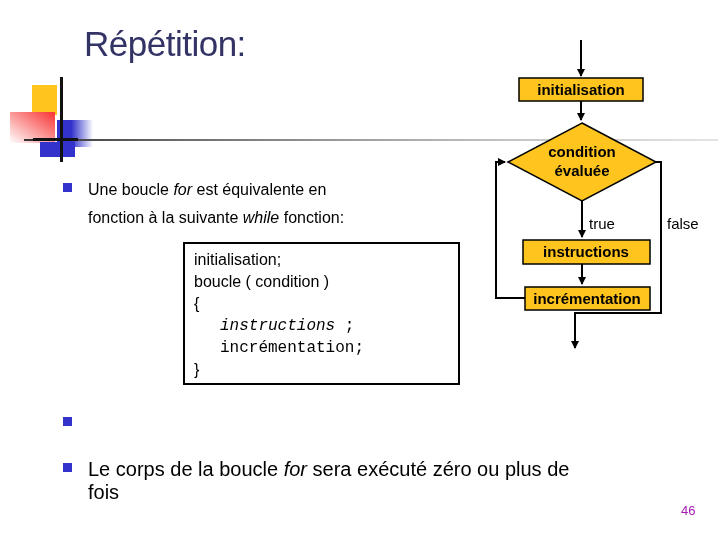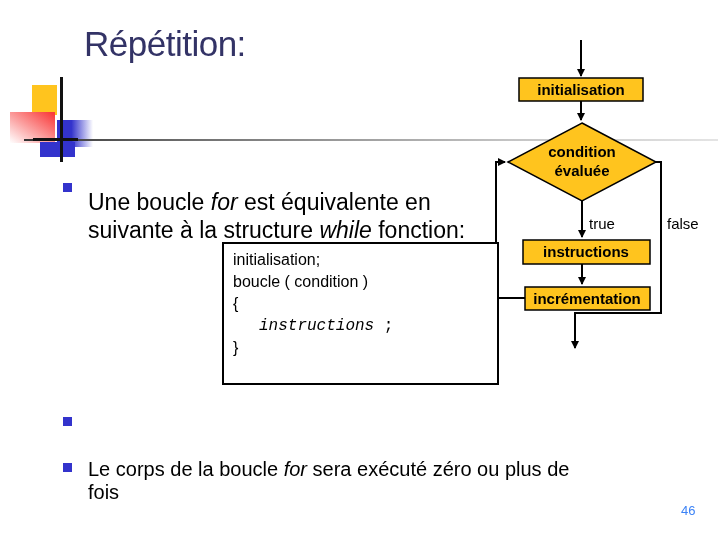--- a/index.html
+++ b/index.html
@@ -24,43 +24,43 @@
     background:linear-gradient(to right,var(--markerColor,#3333cc) 40%,#ffffff 100%);}
   .deco-blue-small{position:absolute;left:40px;top:142px;width:35px;height:15px;background:var(--markerColor,#3333cc);}
   .deco-vline{position:absolute;left:60px;top:77px;width:3px;height:85px;background:#111;}
   .deco-hline{position:absolute;left:33px;top:138px;width:45px;height:3px;background:#111;}
   .divider{position:absolute;left:24px;top:139px;width:694px;height:2px;
     background:linear-gradient(to right,#333 0%,#666 20%,#999 45%,#c4c4c4 70%,#e4e4e4 100%);}
 
   
   .bullet-marker{position:absolute;width:9px;height:9px;background:var(--markerColor,#3333cc);}
   .bullet-text{position:absolute;left:88px;}
-  .bullet-1{top:188px;width:430px;font-size:23px;line-height:28px;}
+  .bullet-1{top:176px;width:430px;font-size:16px;line-height:28px;}
   .m1{left:63px;top:183px;}
   .bullet-2{top:404px;width:625px;font-size:20px;line-height:23px;}
   .m2{left:63px;top:417px;}
   .bullet-3{top:458px;width:625px;font-size:20px;line-height:23px;}
   .m3{left:63px;top:463px;}
 
   
   .code-box{
     position:absolute;left:183px;top:242px;width:277px;height:143px;
     border:2px solid #000;background:#fff;box-sizing:border-box;
-    font-size:16px;line-height:22px;padding:5px 0 0 9px;z-index:3;margin-left:39px;
+    font-size:16px;line-height:22px;padding:5px 0 0 9px;z-index:3;
   }
   .code-line.ind{padding-left:26px;font-family:Liberation Mono, monospace;}
 
   
   .flowchart{position:absolute;left:0;top:0;z-index:2;}
   .fc-shape{fill:var(--gold,#ffc41e);stroke:#000;stroke-width:1.5;}
   .fc-line{stroke:#000;stroke-width:2;fill:none;}
   .fc-text{font-family:"Liberation Sans","DejaVu Sans",sans-serif;font-size:15px;font-weight:600;fill:#000;}
   .fc-label{font-family:"Liberation Sans","DejaVu Sans",sans-serif;font-size:15px;font-weight:400;fill:#000;}
 
-  .page-number{position:absolute;left:681px;top:503px;font-size:13px;color:#3b82f6;}
+  .page-number{position:absolute;left:681px;top:503px;font-size:13px;color:#a21caf;}
 </style>
 </head>
 <body>
 
 <div class="slide">
 
   <div class="deco-yellow"></div>
   <div class="deco-red"></div>
   <div class="deco-blue"></div>
   <div class="deco-blue-small"></div>
@@ -68,28 +68,29 @@
   <div class="deco-vline"></div>
   <div class="deco-hline"></div>
 
   <div class="title">
     <div>Répétition:</div>
   </div>
 
   <div class="bullet-marker m1"></div>
   <div class="bullet-text bullet-1">
       <div><span>Une boucle </span><span class="it">for</span><span> est équivalente en</span></div>
-      <div><span>suivante à la structure </span><span class="it">while</span><span> fonction:</span></div>
+      <div><span>fonction à la suivante </span><span class="it">while</span><span> fonction:</span></div>
     </div>
 
   <div class="code-box">
       <div class="code-line"><span>initialisation;</span></div>
       <div class="code-line"><span>boucle ( condition )</span></div>
       <div class="code-line"><span>{</span></div>
       <div class="code-line ind"><span class="it">instructions</span><span> ;</span></div>
+      <div class="code-line ind"><span>incrémentation;</span></div>
       <div class="code-line"><span>}</span></div>
     </div>
 
   <svg class="flowchart" width="720" height="540" viewBox="0 0 720 540">
     <defs>
       <marker id="arrow" viewBox="0 0 8 8" refX="7" refY="4" markerWidth="8" markerHeight="8" orient="auto-start-reverse" markerUnits="userSpaceOnUse">
         <path d="M0,0 L8,4 L0,8 z" fill="#000"></path>
       </marker>
     </defs>
     <line class="fc-line" x1="581" y1="40" x2="581" y2="76" marker-end="url(#arrow)"></line>

